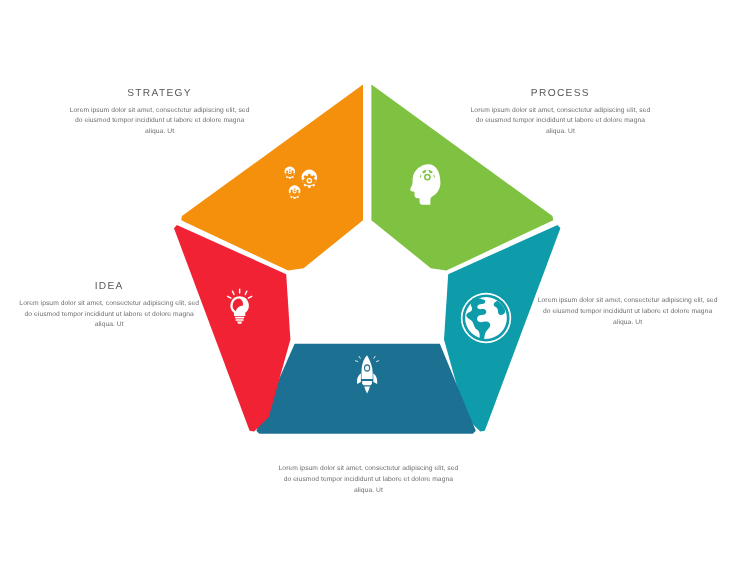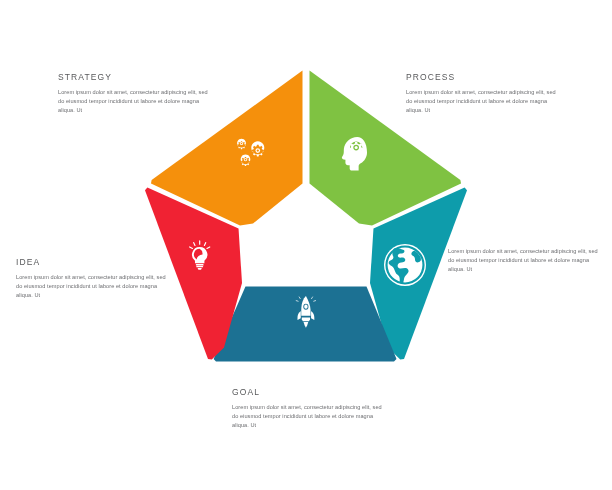--- a/index.html
+++ b/index.html
@@ -17,39 +17,40 @@
   }
   #infographic {
     position: absolute;
     left: 0;
     top: 0;
     width: 612px;
     height: 490px;
   }
   .label-block {
     position: absolute;
+    text-align: center;
     color: #58595b;
   }
   .label-title {
     font-size: 8.5px;
     letter-spacing: 1.1px;
     color: #58595b;
     margin-bottom: 6px;
     font-weight: 400;
   }
   .label-body {
     font-size: 5.6px;
     line-height: 1.62;
     color: #6d6e71;
     letter-spacing: 0.05px;
   }
   
   #label-strategy { left: 58px;  top: 72px;  width: 150px; }
-  #label-process  { left: 406px; top: 72px;  width: 150px; }
-  #label-idea     { left: 16px;  top: 257px; width: 150px; }
+  #label-process  { left: 392px; top: 72px;  width: 150px; }
+  #label-idea     { left: 16px;  top: 233px; width: 150px; }
   #label-teamwork { left: 448px; top: 247px; width: 150px; }
   #label-goal     { left: 232px; top: 387px; width: 150px; }
 </style>
 </head>
 <body>
 
 <svg id="infographic" viewBox="0 0 612 490" xmlns="http://www.w3.org/2000/svg">
 
   <g>
     <path fill="#F5900C" d="M 302.5,70.5 L 302.5,183.5 L 253.0,223.5 L 240.0,225.5 L 151.0,183.5 L 151.6,180.0 Z"></path>
@@ -143,20 +144,19 @@
 <div class="label-block" id="label-process">
   <div class="label-title">PROCESS</div>
   <div class="label-body">Lorem ipsum dolor sit amet, consectetur adipiscing elit, sed do eiusmod tempor incididunt ut labore et dolore magna aliqua. Ut</div>
 </div>
 
 <div class="label-block" id="label-teamwork">
   <div class="label-body">Lorem ipsum dolor sit amet, consectetur adipiscing elit, sed do eiusmod tempor incididunt ut labore et dolore magna aliqua. Ut</div>
 </div>
 
 <div class="label-block" id="label-goal">
-  <div class="label-title">GOAL</div>
   <div class="label-body">Lorem ipsum dolor sit amet, consectetur adipiscing elit, sed do eiusmod tempor incididunt ut labore et dolore magna aliqua. Ut</div>
 </div>
 
 <div class="label-block" id="label-idea">
   <div class="label-title">IDEA</div>
   <div class="label-body">Lorem ipsum dolor sit amet, consectetur adipiscing elit, sed do eiusmod tempor incididunt ut labore et dolore magna aliqua. Ut</div>
 </div>
 
 </body></html>

